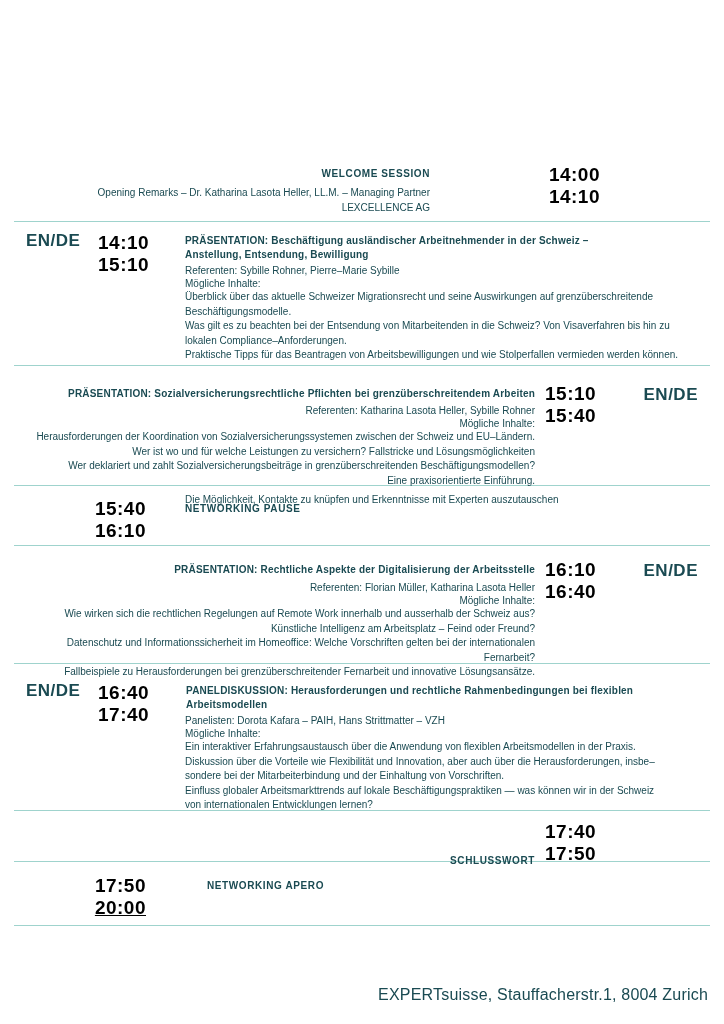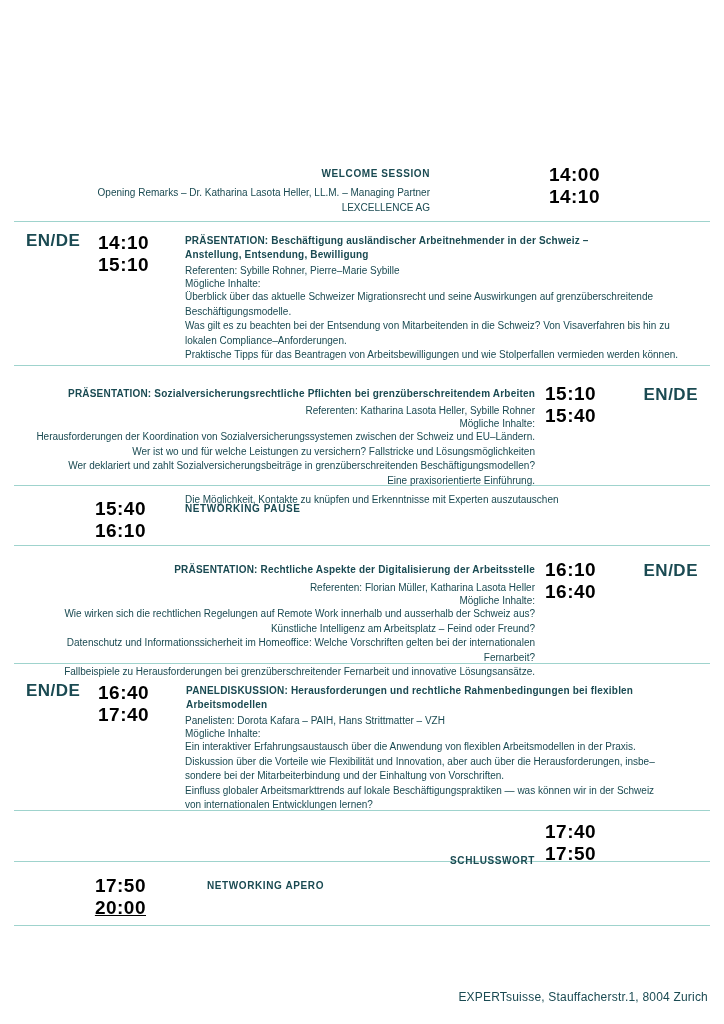--- a/index.html
+++ b/index.html
@@ -79,21 +79,21 @@
     line-height: 1.45;
     color: #1a4a52;
   }
   .right { text-align: right; }
   .left { text-align: left; }
 
   .footer {
     position: absolute;
     right: 16px;
     bottom: 20px;
-    font-size: 12px;
+    font-size: 16px;
     color: #1a4a52;
     letter-spacing: 0.2px;
   }
 </style>
 </head>
 <body>
 
 <div class="page">
 
 

